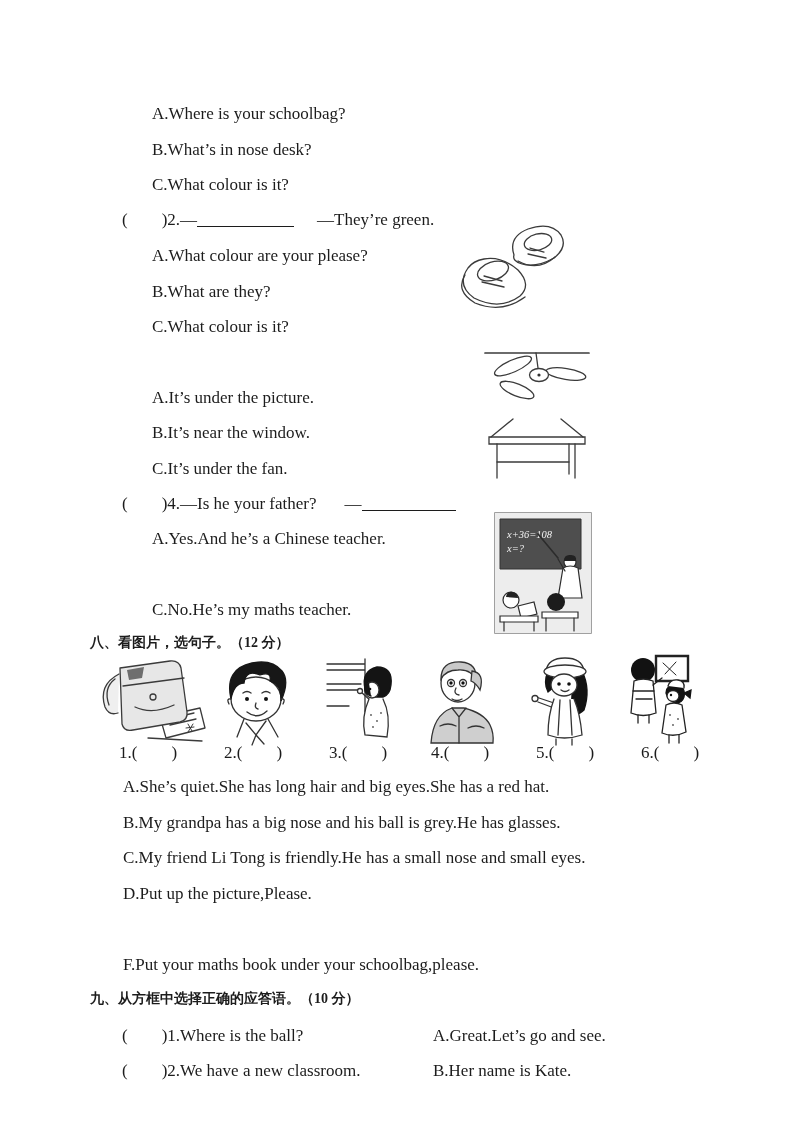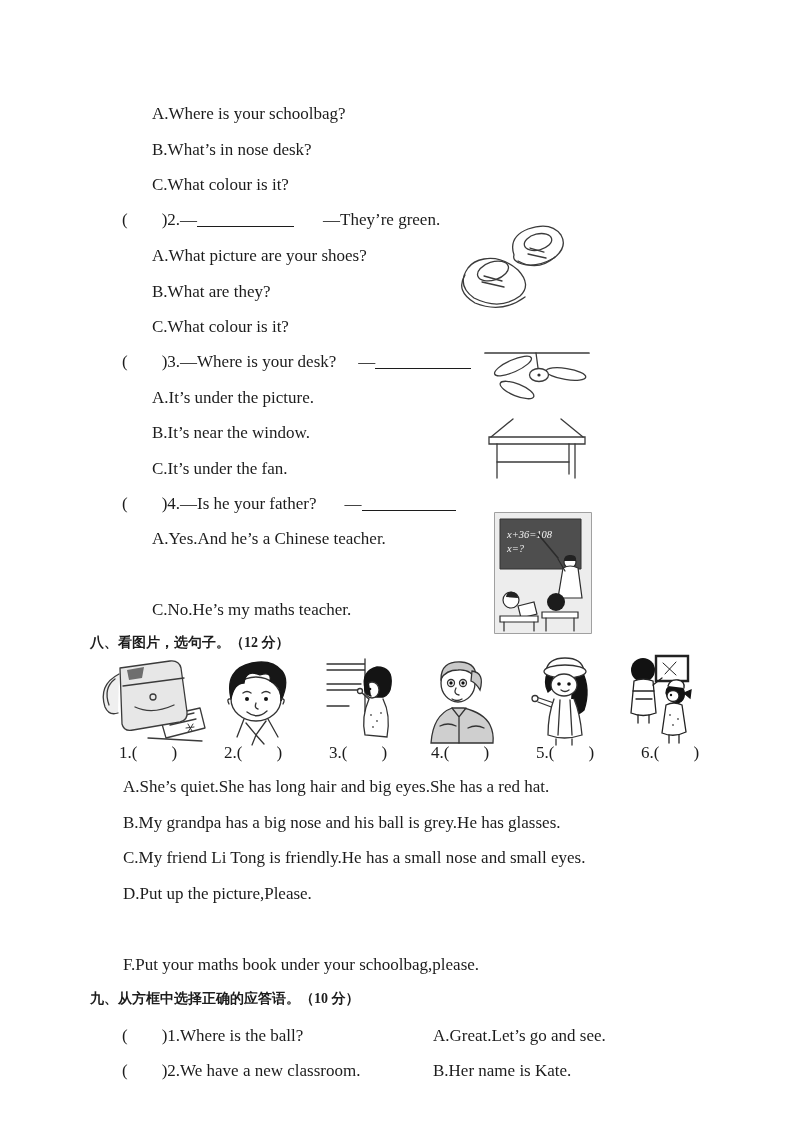--- a/index.html
+++ b/index.html
@@ -5,40 +5,39 @@
   * { margin:0; padding:0; box-sizing:border-box; }
   html,body { background:#ffffff; }
   .page {
     position:relative; width:793px; height:1122px; margin:0 auto;
     background:#ffffff; overflow:hidden;
     font-family:"Liberation Serif","DejaVu Serif",serif; color:#1c1c1c;
   }
   .t { position:absolute; font-size:17px; line-height:22px; white-space:nowrap; }
   .hd { position:absolute; font-size:14px; font-weight:bold; line-height:24px; white-space:nowrap; }
   .blank { display:inline-block; border-bottom:1.6px solid #1c1c1c; height:15px; vertical-align:-2px; }
-  .gap33 { margin-left:29px;text-align:center; } .gap22 { margin-left:22px; } .gap28 { margin-left:28px; }
+  .gap33 { margin-left:23px;text-align:center; } .gap22 { margin-left:22px; } .gap28 { margin-left:28px; }
   .pic { position:absolute; overflow:visible; }
   .pic * { vector-effect:non-scaling-stroke; }
 </style>
 </head>
 <body>
 
 <div class="page">
 
   <div class="t" style="left:152px;top:103px">A.Where is your schoolbag?</div>
   <div class="t" style="left:152px;top:138.5px">B.What’s in nose desk?</div>
   <div class="t" style="left:152px;top:174px">C.What colour is it?</div>
 
   <div class="t" style="left:122px;top:209px"><span>(　　)2.—</span><span class="blank" style="width:97px"></span><span class="gap33">—They’re green.</span></div>
 
-  <div class="t" style="left:152px;top:245px">A.What picture are your shoes?</div>
+  <div class="t" style="left:152px;top:245px">A.What colour are your please?</div>
   <div class="t" style="left:152px;top:280.5px">B.What are they?</div>
   <div class="t" style="left:152px;top:316px">C.What colour is it?</div>
 
-  <div class="t" style="left:122px;top:351px"><span>(　　)3.—Where is your desk?</span><span class="gap22">—</span><span class="blank" style="width:96px"></span></div>
 
   <div class="t" style="left:152px;top:386.5px">A.It’s under the picture.</div>
   <div class="t" style="left:152px;top:422px">B.It’s near the window.</div>
   <div class="t" style="left:152px;top:457.5px">C.It’s under the fan.</div>
 
   <div class="t" style="left:122px;top:492.5px"><span>(　　)4.—Is he your father?</span><span class="gap28">—</span><span class="blank" style="width:94px"></span></div>
 
   <div class="t" style="left:152px;top:528px">A.Yes.And he’s a Chinese teacher.</div>
   <div class="t" style="left:152px;top:599px">C.No.He’s my maths teacher.</div>
 

